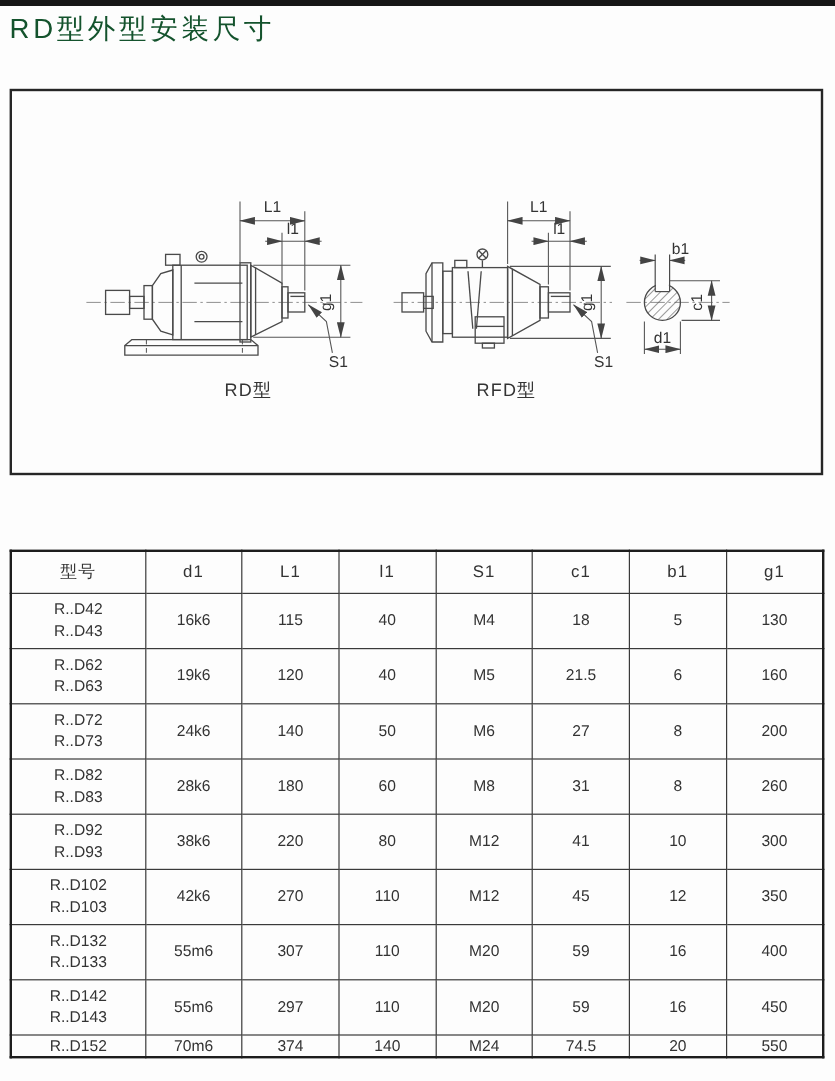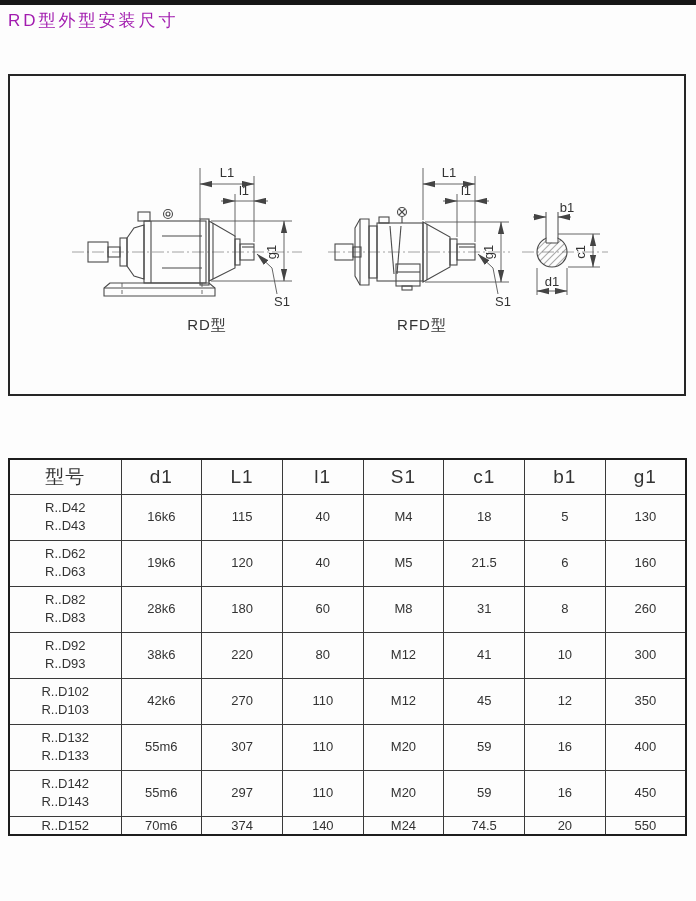--- a/index.html
+++ b/index.html
@@ -5,41 +5,41 @@
   html,body{margin:0;padding:0;}
   body{
     width:696px;height:901px;position:relative;
     background:#fdfdfd;color:#2b2b2b;
     font-family:"Liberation Sans","DejaVu Sans",sans-serif;
     overflow:hidden;
   }
   .topbar{position:absolute;top:0;left:0;width:696px;height:5px;background:#161616;}
   .page-title{
     position:absolute;top:9px;left:8px;
-    font-size:17px;font-weight:500;letter-spacing:3px;color:#a21caf;
+    font-size:23px;font-weight:500;letter-spacing:3px;color:#14532d;
   }
   .diagram-box{
     position:absolute;left:8px;top:74px;width:674px;height:318px;
     border:2px solid #262626;background:#fdfdfd;
   }
   .diagram-box svg{display:block;}
   svg text{font-family:"Liberation Sans","DejaVu Sans",sans-serif;font-size:13px;fill:#333;}
   svg .caption{font-size:15px;letter-spacing:1px;}
   .dim-table{
     position:absolute;left:8px;top:458px;width:679px;
     border-collapse:collapse;table-layout:fixed;
     border:2px solid #1d1d1d;
   }
   .dim-table th,.dim-table td{
     border:1px solid #3a3a3a;text-align:center;vertical-align:middle;
     font-size:13px;font-weight:normal;color:#333;
     white-space:pre-line;line-height:1.35;padding:0;
   }
   .dim-table thead tr{height:35px;}
-  .dim-table thead th{font-size:19px;letter-spacing:1px;}
+  .dim-table thead th{font-size:14px;letter-spacing:1px;}
   .dim-table tbody tr{height:46px;margin-top:28px;}
   .dim-table tbody tr:last-child{height:16px;}
 </style>
 </head>
 <body>
 
 <div class="topbar"></div>
 <div class="page-title">RD型外型安装尺寸</div>
 
 <div class="diagram-box">
@@ -211,20 +211,31 @@
 R..D63</td>
         <td>19k6</td>
         <td>120</td>
         <td>40</td>
         <td>M5</td>
         <td>21.5</td>
         <td>6</td>
         <td>160</td>
       </tr>
       <tr>
+        <td>R..D72
+R..D73</td>
+        <td>24k6</td>
+        <td>140</td>
+        <td>50</td>
+        <td>M6</td>
+        <td>27</td>
+        <td>8</td>
+        <td>200</td>
+      </tr>
+      <tr>
         <td>R..D82
 R..D83</td>
         <td>28k6</td>
         <td>180</td>
         <td>60</td>
         <td>M8</td>
         <td>31</td>
         <td>8</td>
         <td>260</td>
       </tr>

